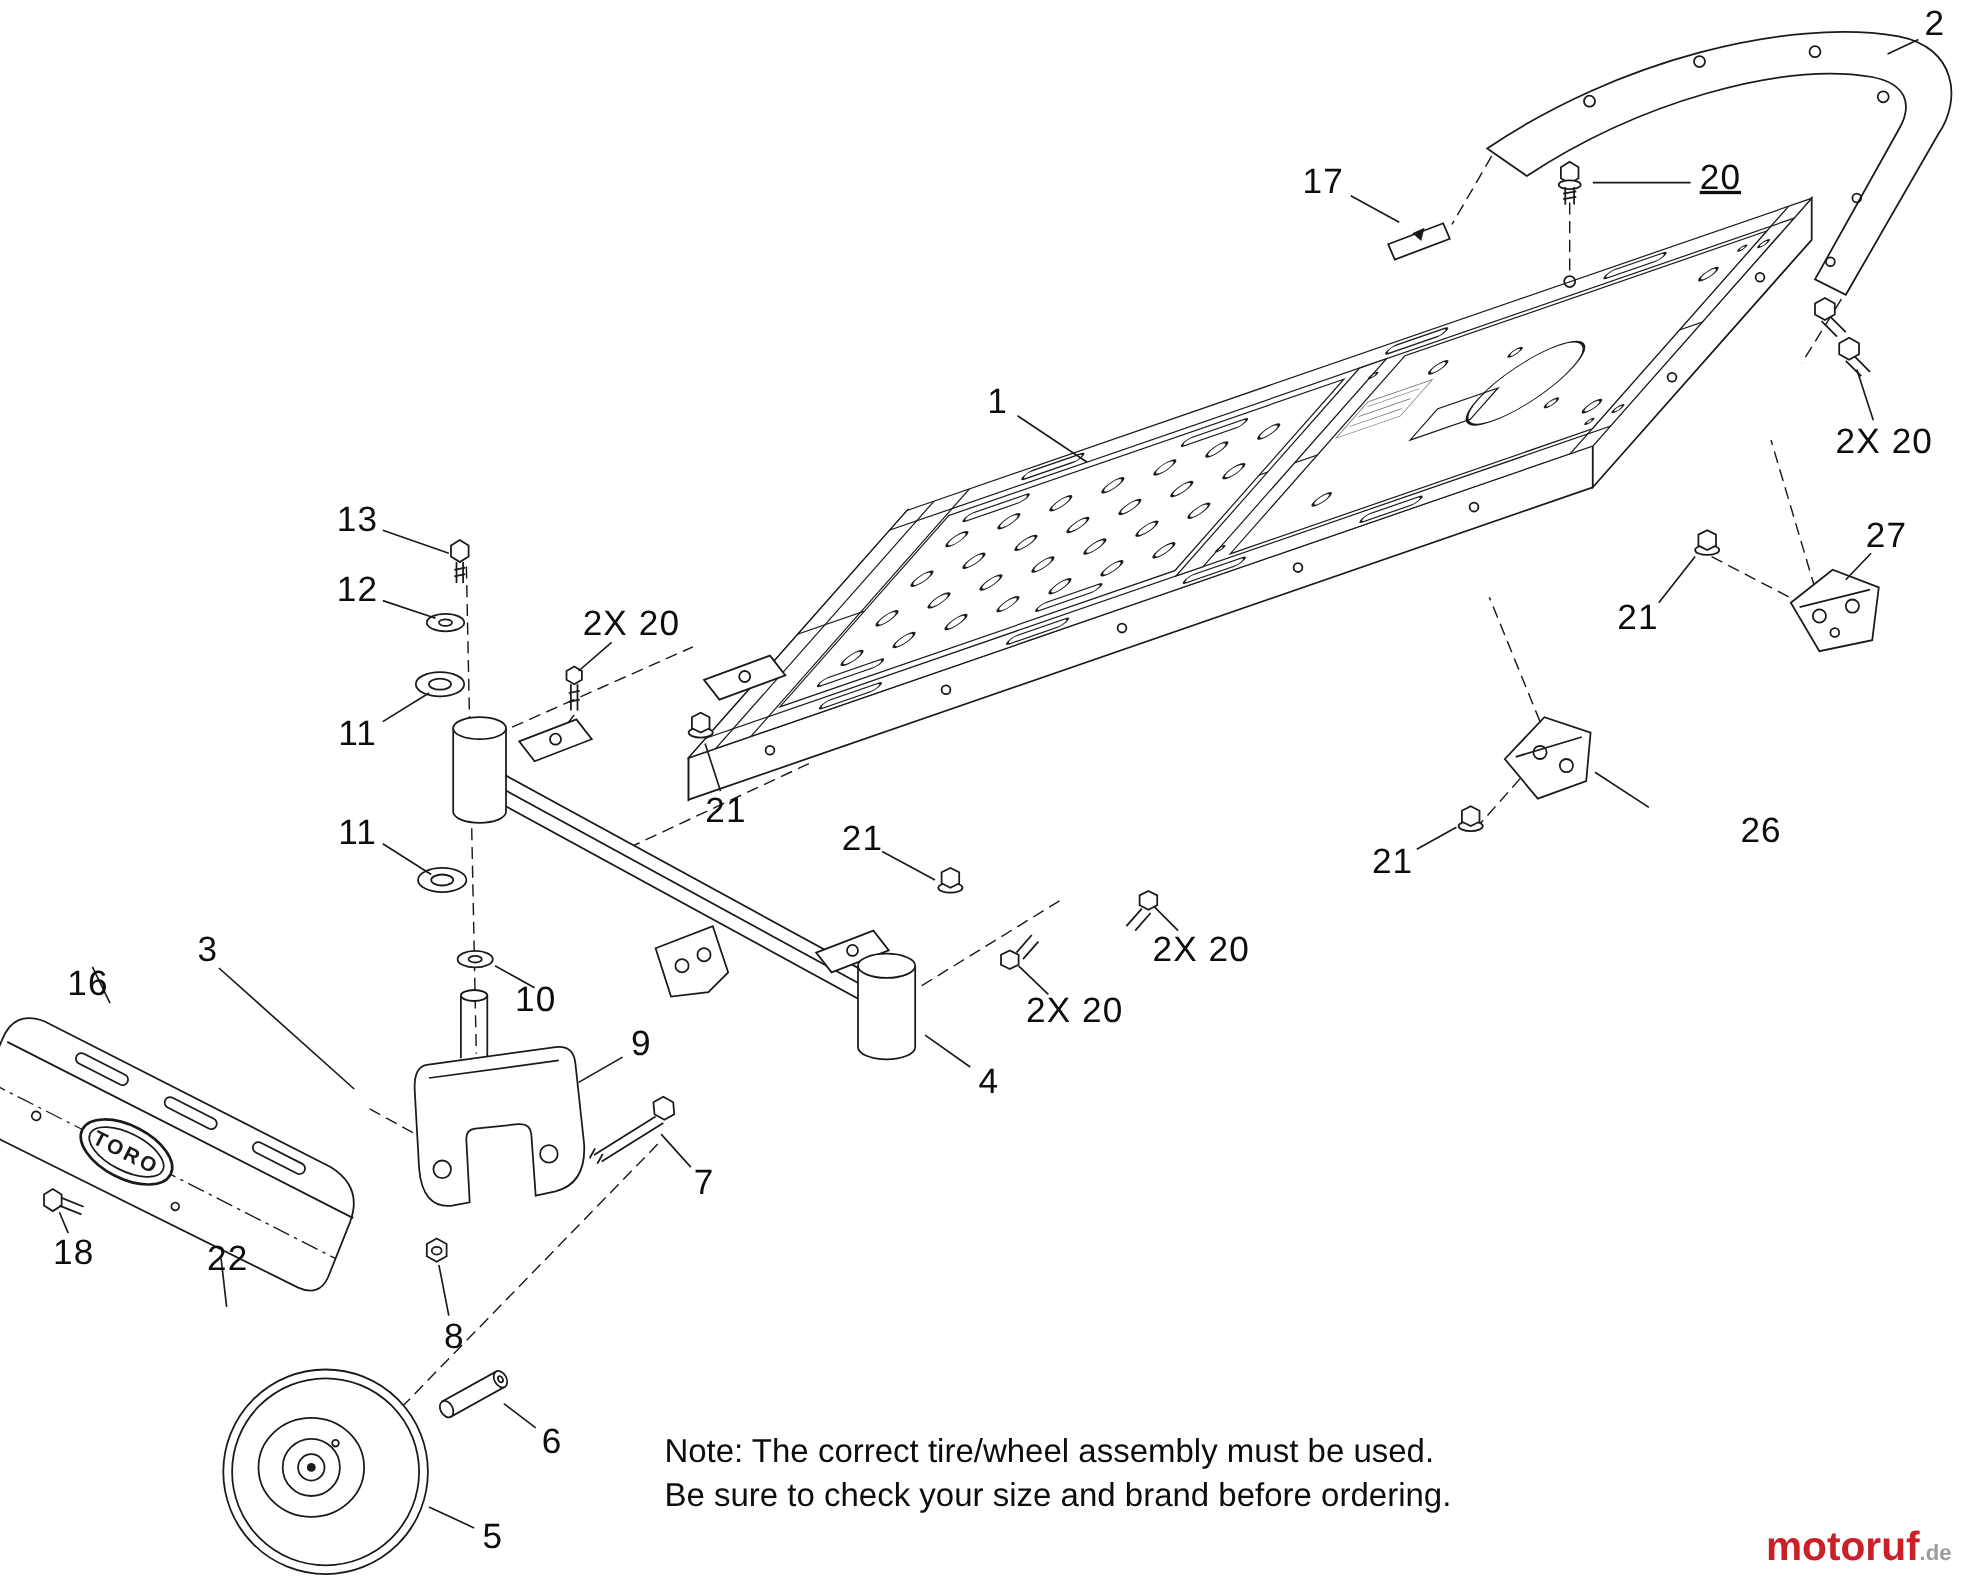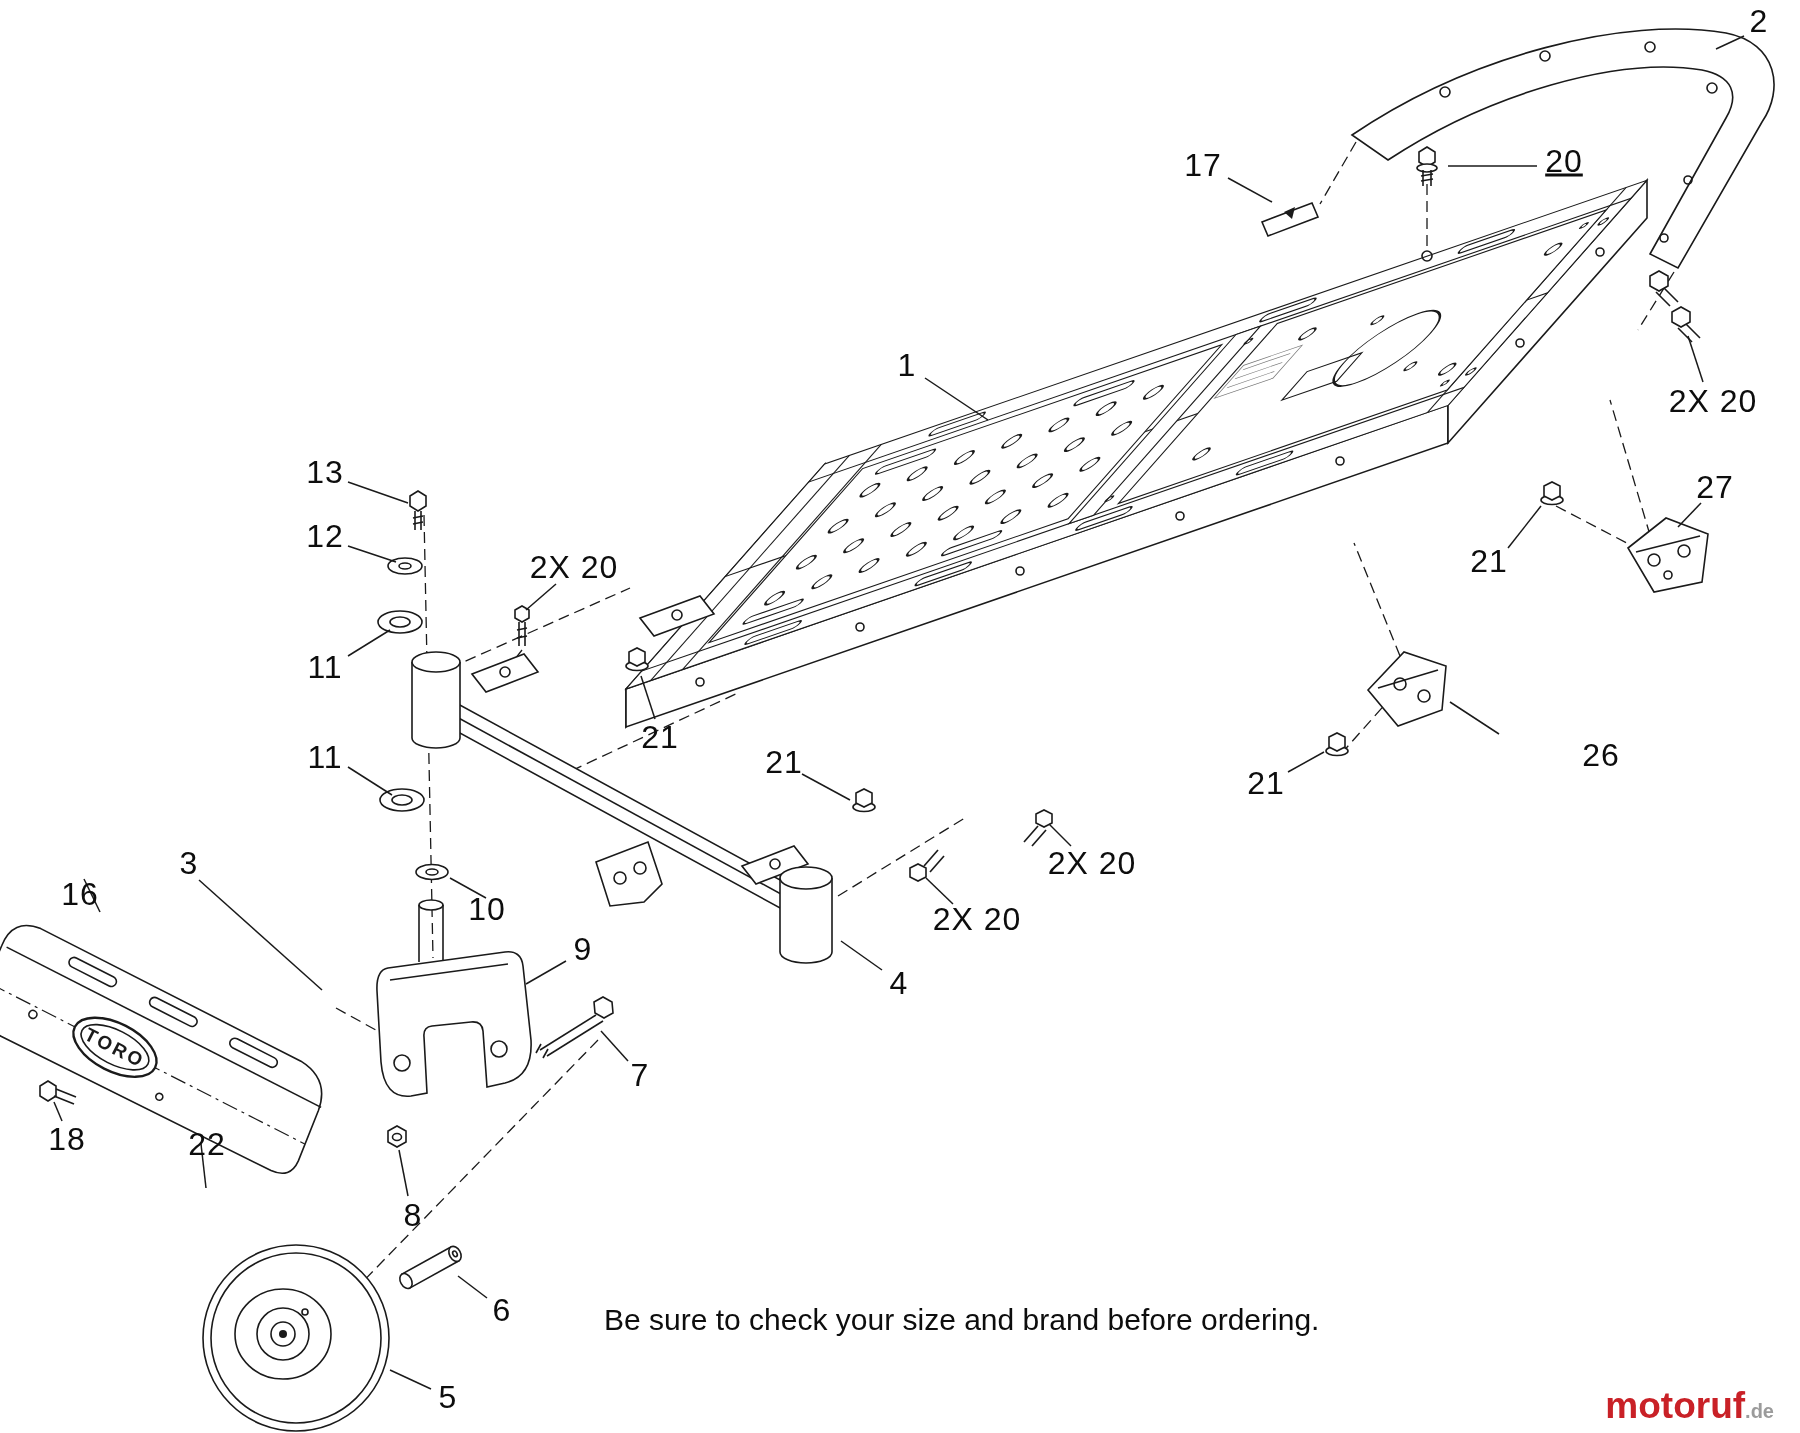--- a/index.html
+++ b/index.html
@@ -390,20 +390,21 @@
       <div class="callout" style="left: 899px; top: 983px;">4</div>
       <div class="callout" style="left: 640px; top: 1075px;">7</div>
       <div class="callout" style="left: 67px; top: 1139px;">18</div>
       <div class="callout" style="left: 207px; top: 1144px;">22</div>
       <div class="callout" style="left: 413px; top: 1215px;">8</div>
       <div class="callout" style="left: 502px; top: 1310px;">6</div>
       <div class="callout" style="left: 448px; top: 1397px;">5</div>
     </div>
 
 <div id="note">
+  <div>Note: The correct tire/wheel assembly must be used.</div>
   <div>Be sure to check your size and brand before ordering.</div>
 </div>
 
 <div id="watermark">
   <span>motoruf</span><span class="tld">.de</span>
 </div>
 
 </div>
 
 </body></html>

